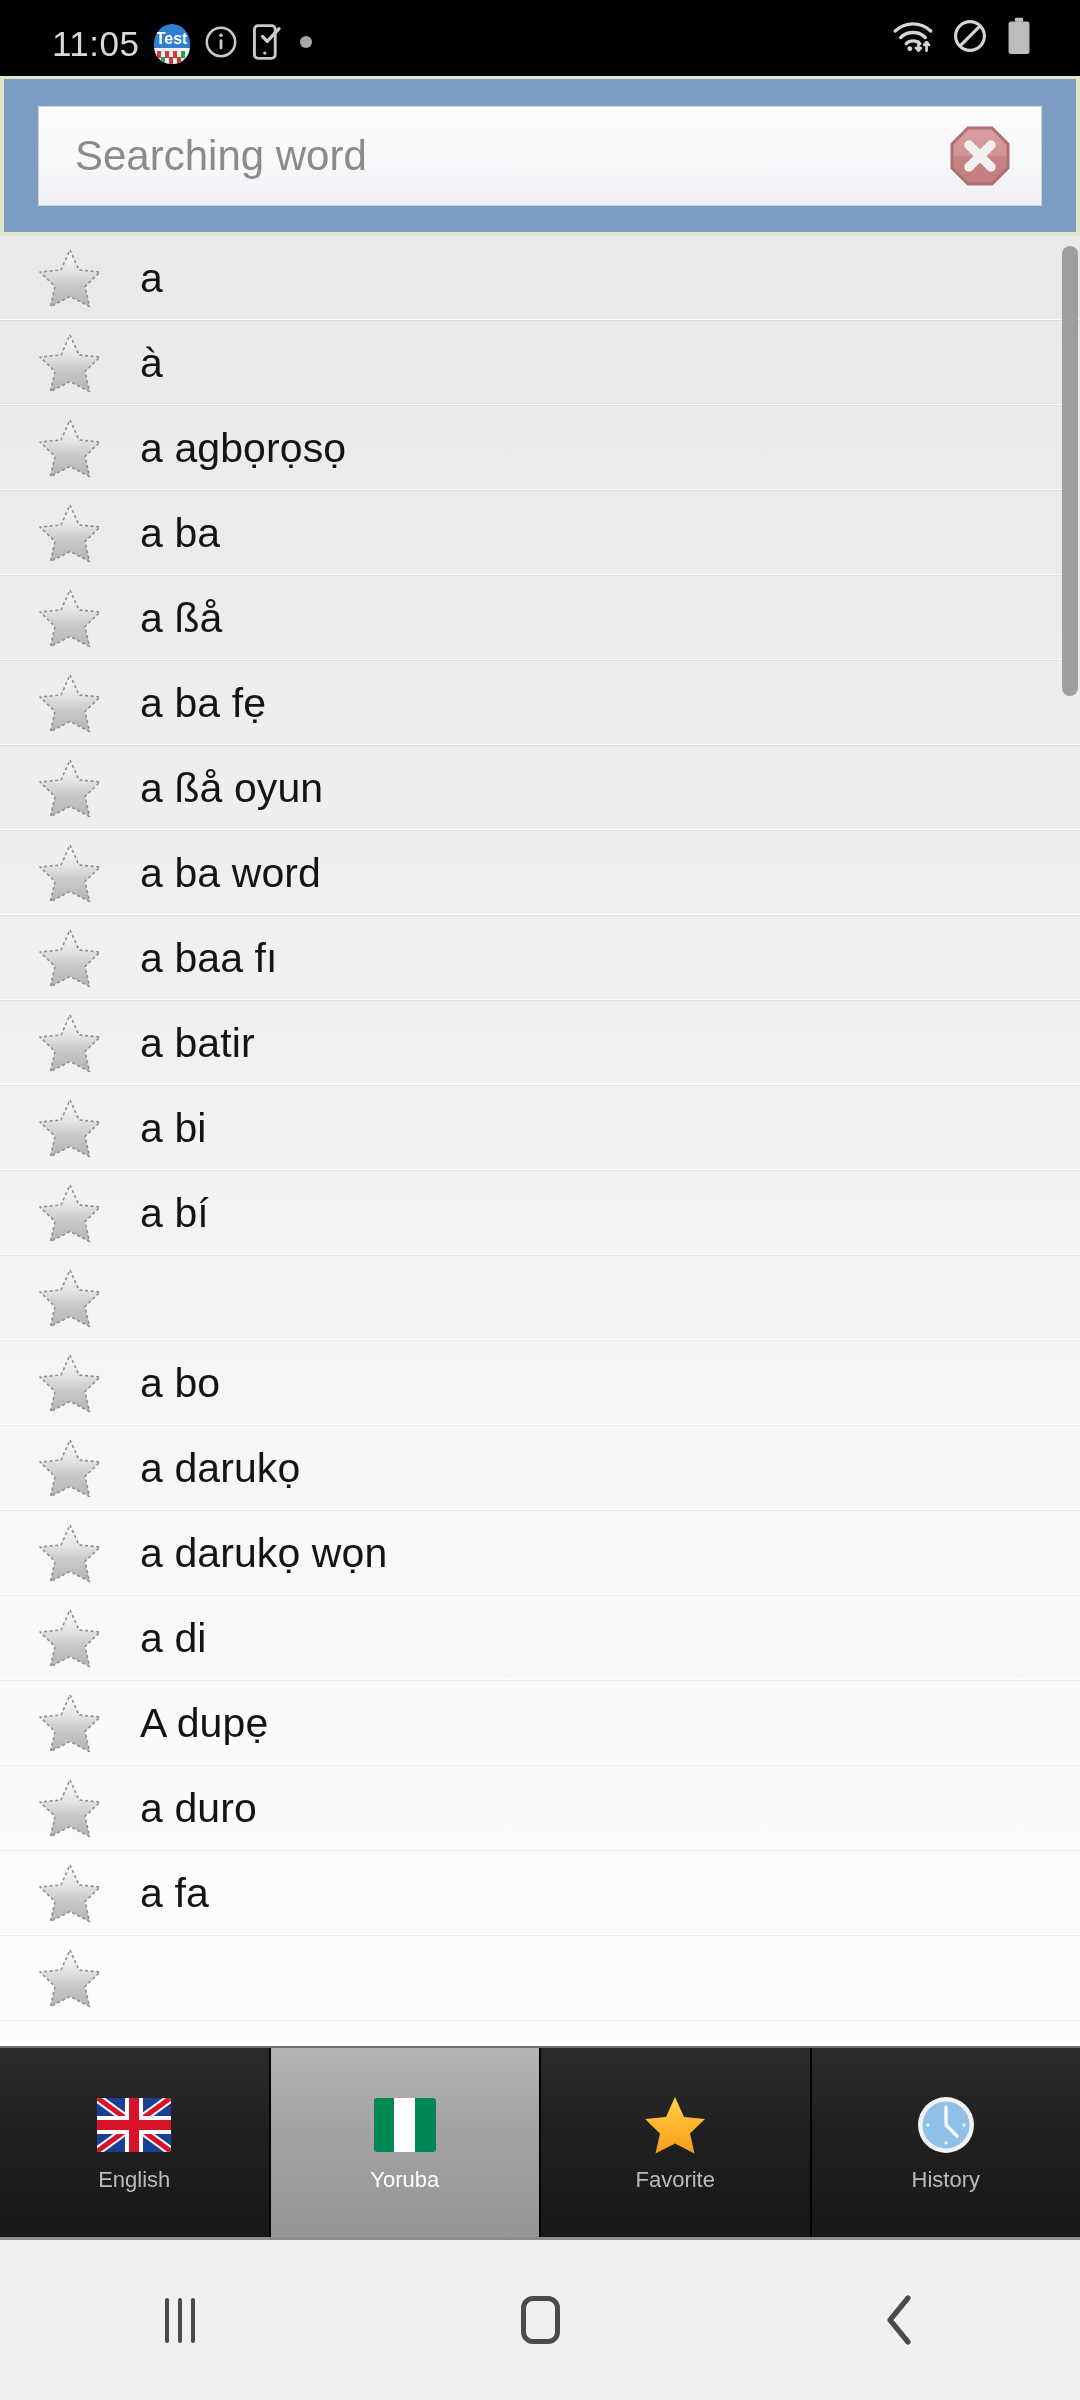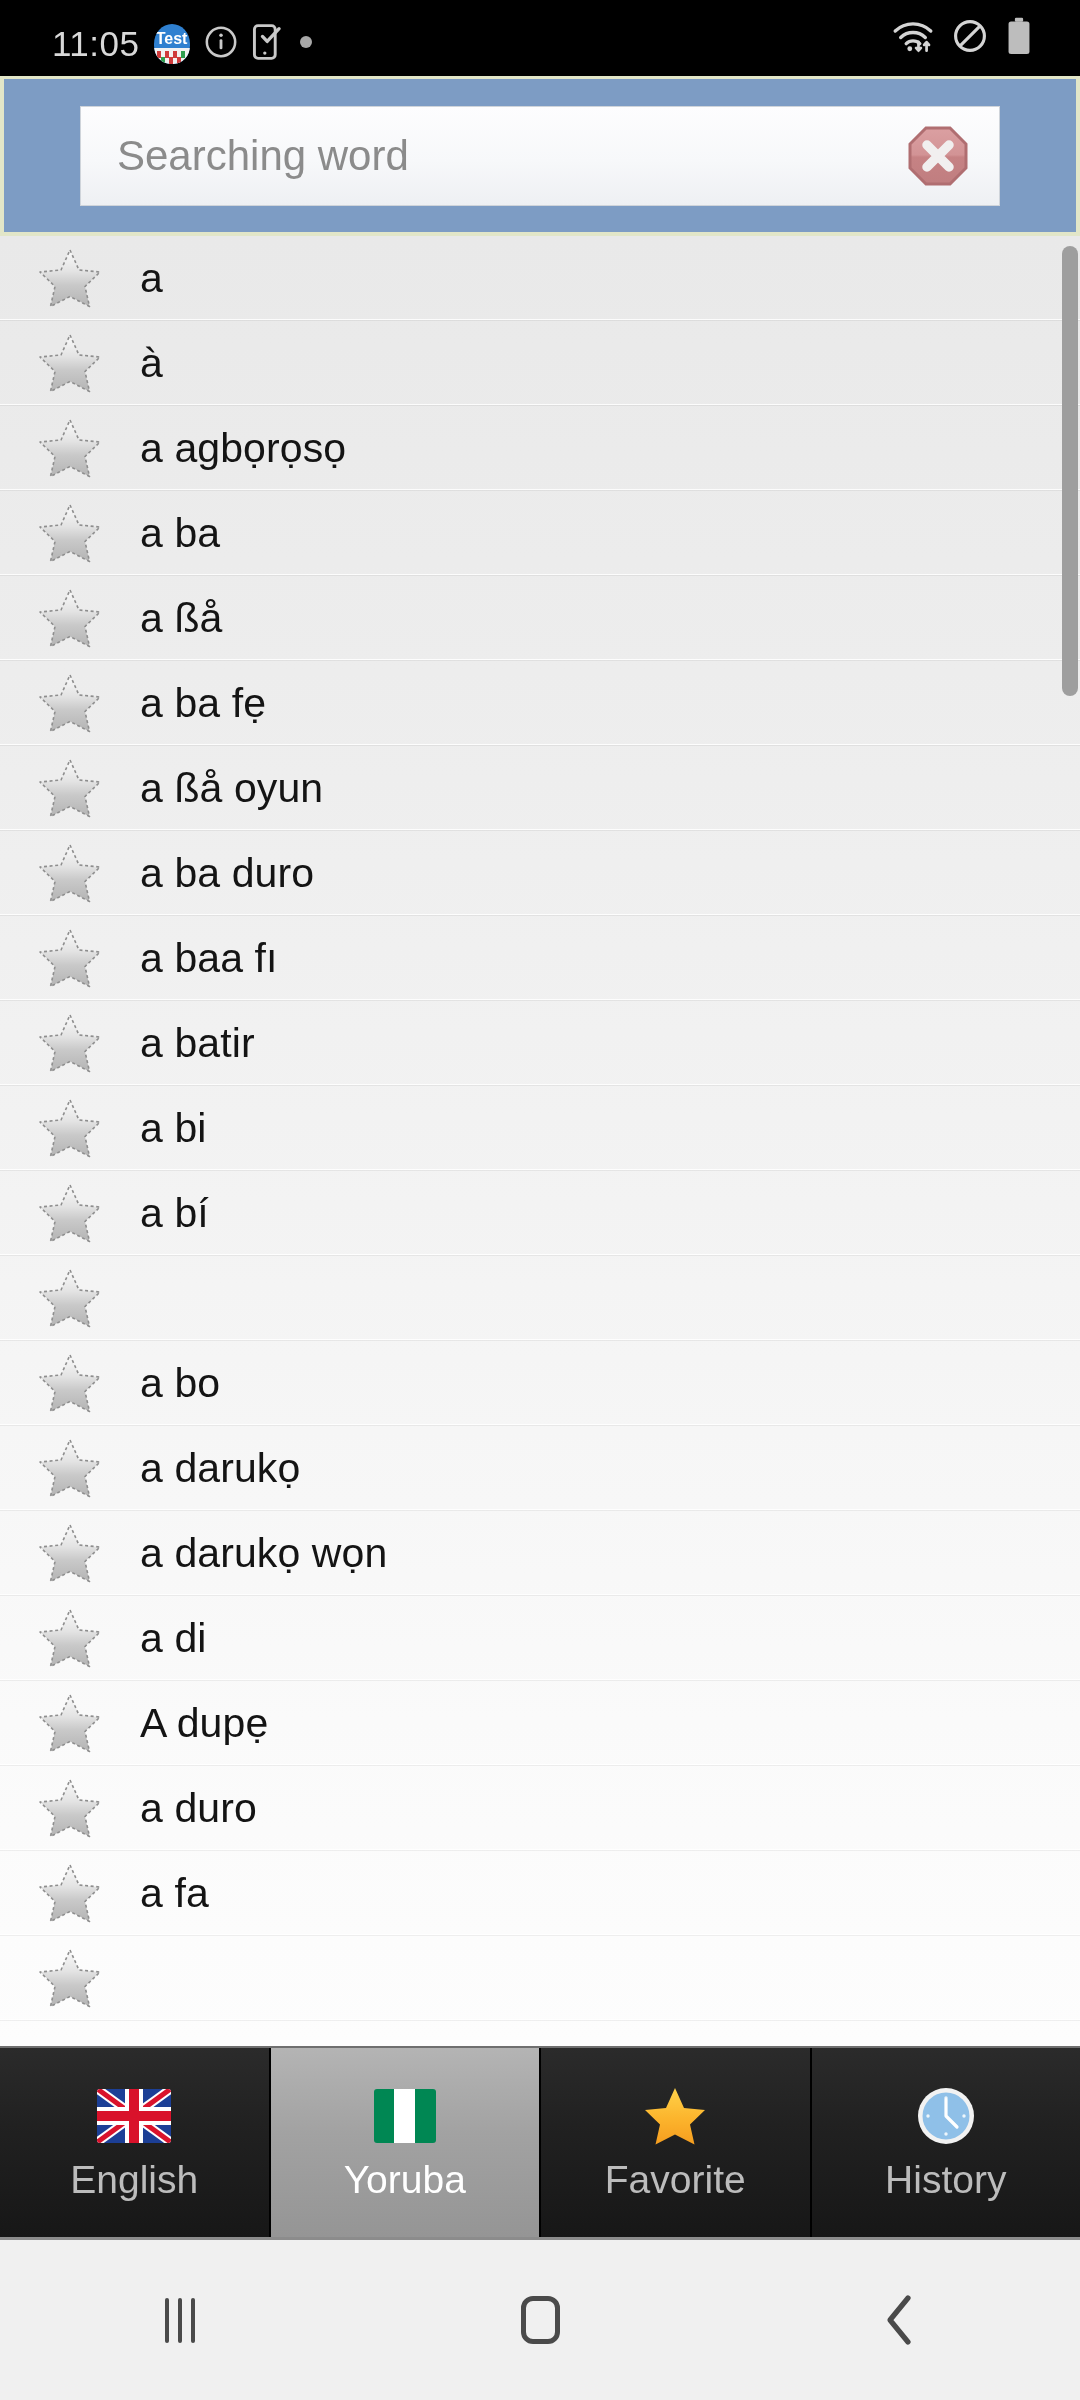--- a/index.html
+++ b/index.html
@@ -41,21 +41,21 @@
   
   #search-header{
     position:absolute; top:76px; left:0; width:1080px; height:160px;
     background:#7d9cc4;
     border:4px solid #e2e6c8;
     border-top-width:3px;
     display:flex; align-items:center; justify-content:center;
   }
   #search-field-wrap{
     position:relative;
-    width:920px; height:100px; margin:0 auto;
+    width:1004px; height:100px; margin:0 auto;
     background:linear-gradient(180deg,#fdfdfe 0%, #f7f8fa 55%, #eef0f3 100%);
     border:1px solid #cfd4da;
     display:flex; align-items:center;
   }
   #search-input{
     border:none;outline:none;background:transparent;
     font-family:"Liberation Sans", sans-serif;
     font-size:42px; color:#6d6d6d; padding-left:36px;
     width:850px; height:96px;
   }
@@ -109,21 +109,21 @@
     align-items:center; justify-content:center; gap:10px;
     background:linear-gradient(180deg,#2b2b2b 0%, #212121 40%, #171717 100%);
     border-right:2px solid #000;
     cursor:pointer;
   }
   .tab:last-child{ border-right:none; }
   .tab.selected{
     background:linear-gradient(180deg,#b4b4b4 0%, #a2a2a2 45%, #959595 100%);
   }
   .tab-label{
-    font-size:39px; color:#bcbcbc;
+    font-size:22px; color:#bcbcbc;
     font-family:"Liberation Sans", sans-serif;
   }
   .tab.selected .tab-label{ color:#ffffff; }
   .tab-icon{ width:76px; height:64px; display:flex; align-items:center; justify-content:center; }
 
   .flag-uk{
     width:74px;height:54px;position:relative;overflow:hidden;border-radius:3px;
     background:#1c3f96;
   }
   .flag-uk i{position:absolute;display:block;}
@@ -340,21 +340,21 @@
           <defs>
             <linearGradient id="sg7" x1="0" y1="0" x2="0" y2="1">
               <stop offset="0%" stop-color="#fbfbfb"></stop>
               <stop offset="38%" stop-color="#e3e3e3"></stop>
               <stop offset="62%" stop-color="#c9c9c9"></stop>
               <stop offset="100%" stop-color="#b4b4b4"></stop>
             </linearGradient>
           </defs>
           <path d="M32 3 L41 23 L62 25 L47 39.5 L51.5 59.5 L32 49.5 L12.5 59.5 L17 39.5 L2 25 L23 23 Z" fill="url(#sg7)" stroke="#8e8e8e" stroke-width="1.6" stroke-dasharray="3 2.6" stroke-linejoin="round"></path>
         </svg>
-        <span class="word-label">a ba duro</span>
+        <span class="word-label">a ba word</span>
       </div>
       <div class="word-row">
         <svg class="fav-star" viewBox="0 0 64 62">
           <defs>
             <linearGradient id="sg8" x1="0" y1="0" x2="0" y2="1">
               <stop offset="0%" stop-color="#fbfbfb"></stop>
               <stop offset="38%" stop-color="#e3e3e3"></stop>
               <stop offset="62%" stop-color="#c9c9c9"></stop>
               <stop offset="100%" stop-color="#b4b4b4"></stop>
             </linearGradient>

